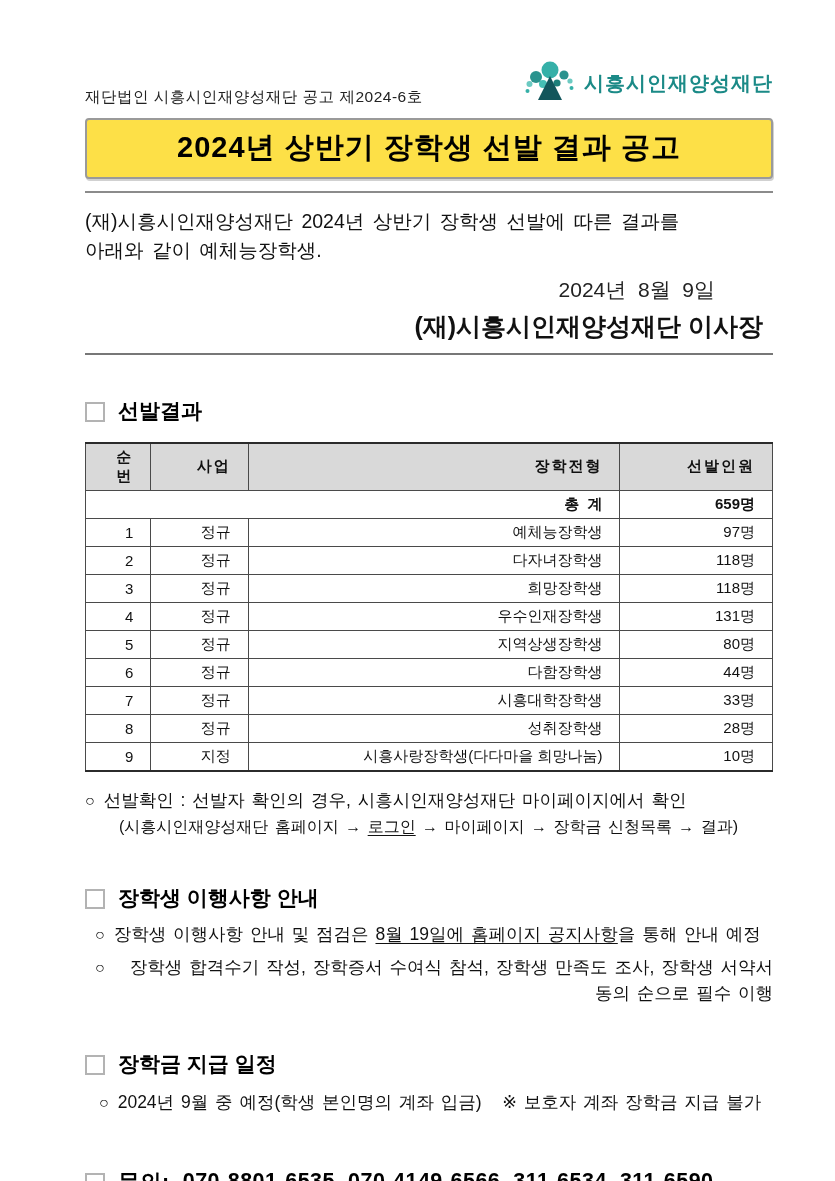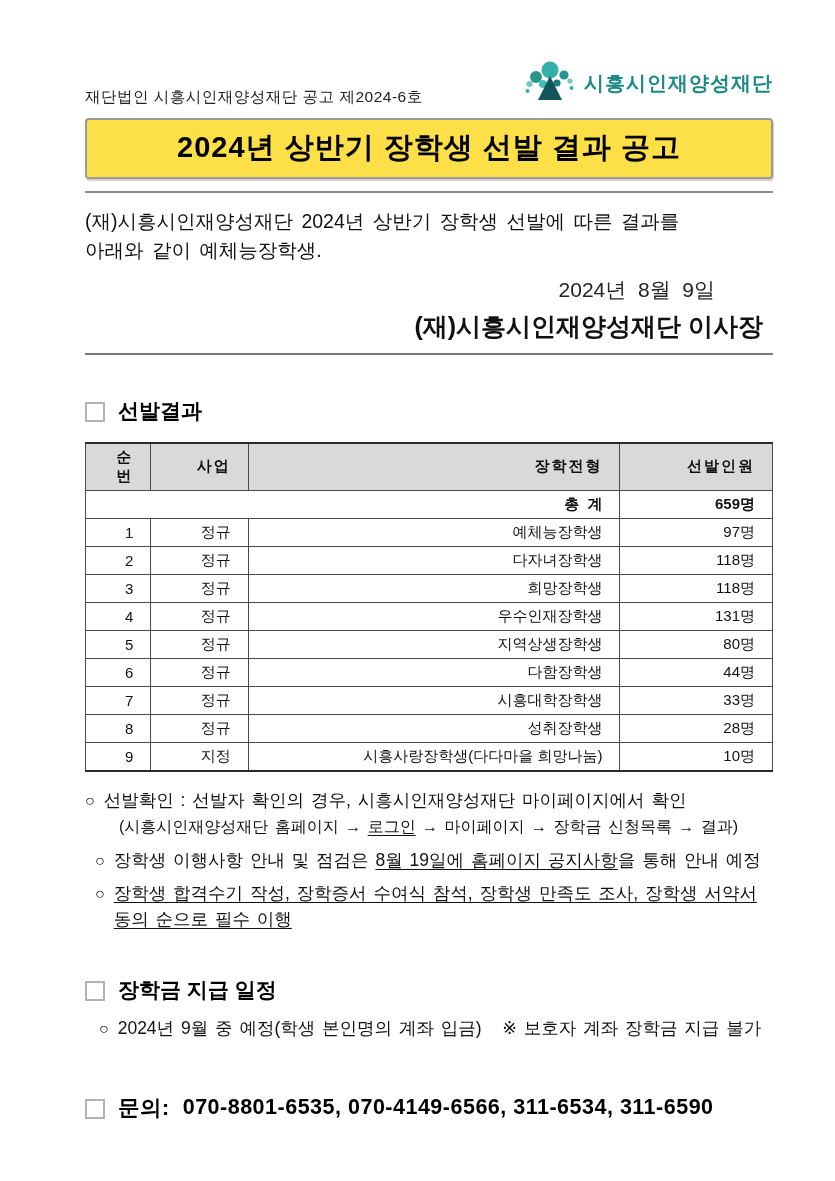--- a/index.html
+++ b/index.html
@@ -57,21 +57,21 @@
   
   .bullet{display:flex;gap:9px;font-size:17.5px;line-height:1.45;color:#111;word-spacing:2px;}
   .bullet .o{flex:0 0 auto;font-size:16px;transform:translateY(1px);}
   .confirm{margin-top:16px;}
   .confirm-path{margin-top:4px;padding-left:34px;font-size:16px;color:#111;word-spacing:2px;}
   u{text-underline-offset:3px;}
 
   .obl-h{margin-top:46px;}
   .obl-b1{margin-top:10px;padding-left:10px;}
   .obl-b2{margin-top:8px;padding-left:10px;}
-  .obl-b2 .txt{text-decoration:underline;text-underline-offset:3px;}
+  .obl-b2 .txt{text-underline-offset:3px;text-align:right;}
   .pay-h{margin-top:44px;}
   .pay-b{margin-top:12px;padding-left:14px;}
 
   .contact{margin-top:52px;display:flex;align-items:center;gap:13px;
     font-size:21.5px;font-weight:800;letter-spacing:.5px;color:#000;}
 </style>
 </head>
 <body>
 
 <div class="page">
@@ -193,20 +193,24 @@
       </tr>
     </tbody>
   </table>
 
   <div class="bullet confirm">
     <span class="o">○</span>
     <span>선발확인 : 선발자 확인의 경우, 시흥시인재양성재단 마이페이지에서 확인</span>
   </div>
   <div class="confirm-path"><span>(시흥시인재양성재단 홈페이지 → </span><u>로그인</u><span> → 마이페이지 → 장학금 신청목록 → 결과)</span></div>
 
+  <div class="sec-h obl-h">
+    <span class="sq"></span>
+    <span>장학생 이행사항 안내</span>
+  </div>
   <div class="bullet obl-b1">
     <span class="o">○</span>
     <span><span>장학생 이행사항 안내 및 점검은 </span><u>8월 19일에 홈페이지 공지사항</u><span>을 통해 안내 예정</span></span>
   </div>
   <div class="bullet obl-b2">
     <span class="o">○</span>
     <span class="txt">장학생 합격수기 작성, 장학증서 수여식 참석, 장학생 만족도 조사, 장학생 서약서 동의 순으로 필수 이행</span>
   </div>
 
   <div class="sec-h pay-h">

